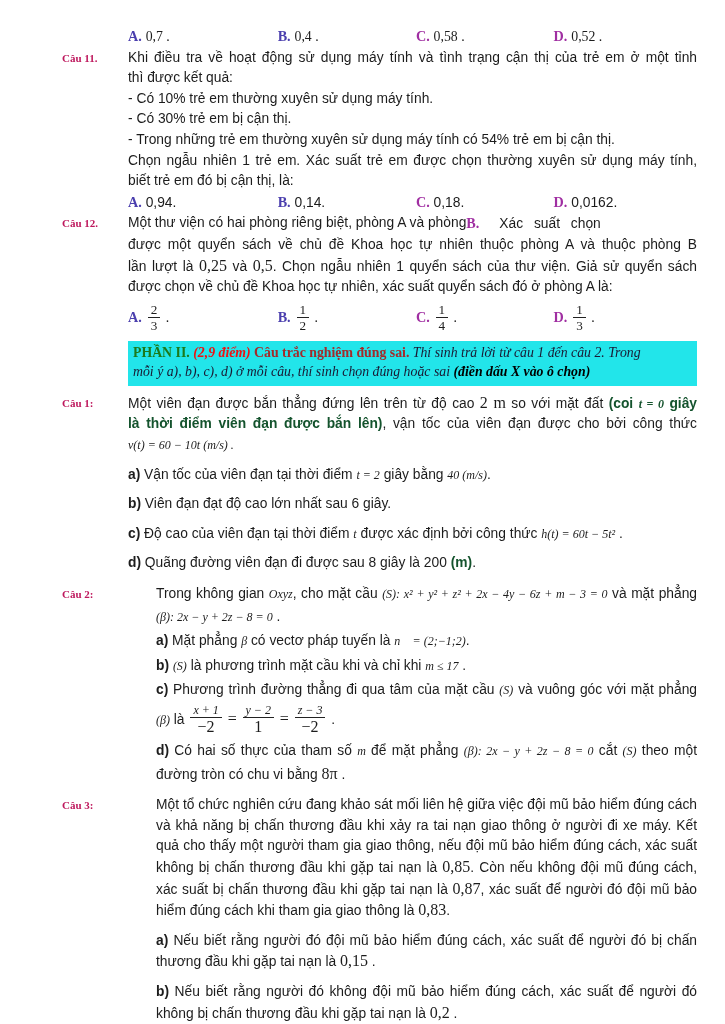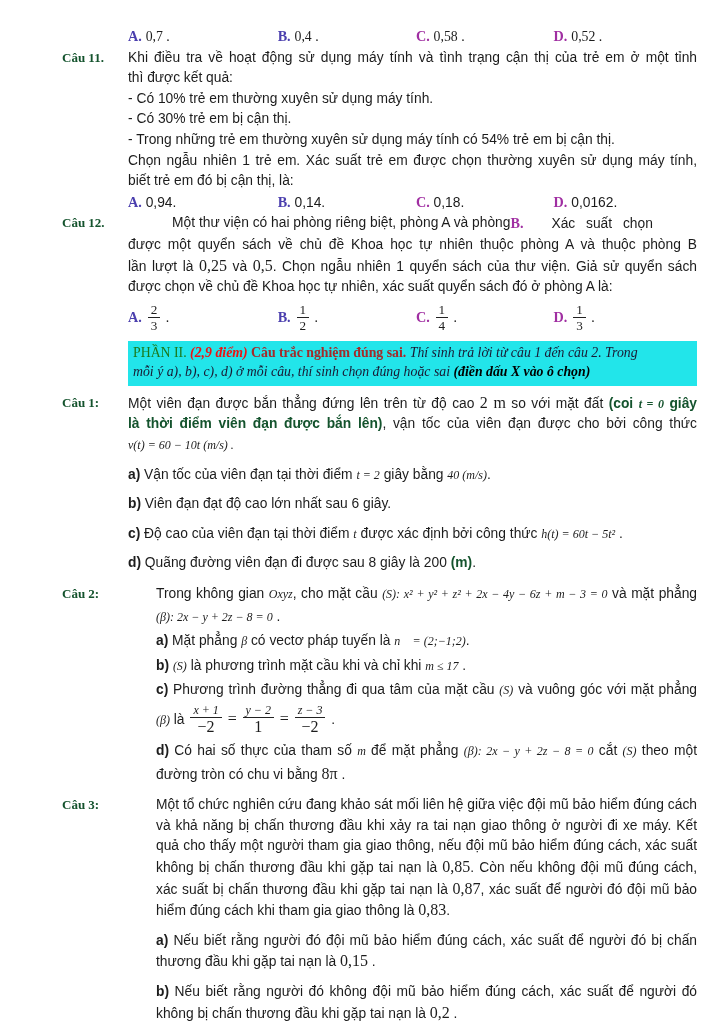--- a/index.html
+++ b/index.html
@@ -1,21 +1,21 @@
 <!DOCTYPE html>
 <html lang="vi"><head>
 <meta charset="utf-8">
 <style>
   html,body{margin:0;padding:0;background:#ffffff;}
   body{font-family:"Liberation Sans",sans-serif;font-size:13.8px;color:#1c1c1c;}
   .page{position:relative;width:725px;height:1024px;box-sizing:border-box;
         padding:26px 28px 2px 62px;overflow:hidden;background:#fff;}
   .q{display:grid;grid-template-columns:66px 1fr;}
-  .qlabel{font-family:"Liberation Serif",serif;font-weight:bold;color:#14532d;
-          font-size:13px;line-height:20.6px;}
+  .qlabel{font-family:"Liberation Serif",serif;font-weight:bold;color:#be185d;
+          font-size:11px;line-height:20.6px;}
   .qbody{min-width:0;}
   .ln{line-height:20.6px;white-space:nowrap;}
   .j{text-align:justify;text-align-last:justify;}
   
   .opt-row{display:grid;grid-template-columns:26.3% 24.3% 24.2% 25.2%;
            line-height:20.6px;align-items:center;}
   .ol{font-family:"Liberation Serif",serif;font-weight:bold;font-size:14.2px;}
   .pAB{color:#4b3fae;}
   .pCD{color:#a02fa2;}
   .ov{font-family:"Liberation Serif",serif;}
@@ -27,28 +27,28 @@
   
   .frac{display:inline-flex;flex-direction:column;text-align:center;vertical-align:middle;
         font-family:"Liberation Serif",serif;font-size:13.2px;line-height:1.18;margin:0 2px;}
   .fn{border-bottom:1.2px solid #222;padding:0 3px;}
   .fd{padding:0 3px;}
   .frow{margin-top:2px;line-height:normal;padding:2px 0 3px;}
   
   .banner{background:#22e5ea;font-family:"Liberation Serif",serif;
           padding:2px 6px 4px 5px;margin:4px 0 7px;}
   .banner .ln{line-height:19.5px;}
-  .bgreen{color:#1b7a1b;font-weight:normal;}
+  .bgreen{color:#1b7a1b;font-weight:bold;}
   .bred{color:#ef1111;font-weight:bold;font-style:italic;}
   .bdarkred{color:#a42a2a;font-weight:bold;}
   .bnavy{color:#191933;font-style:italic;}
   .bblue{color:#000000;font-weight:bold;font-style:italic;}
   
-  .l1flex{display:flex;justify-content:center;}
-  .wspace{word-spacing:7px;margin-left:28px;}
+  .l1flex{display:flex;justify-content:flex-start;}
+  .wspace{word-spacing:7px;margin-left:20px;}
   
   .item{margin-top:9px;}
   .q2i .item{margin-top:4px;}
   .p2{margin-top:10px;gap:28px;}
   .mt2{margin-top:2px;}
 </style>
 </head>
 <body>
 
 <div class="page">

